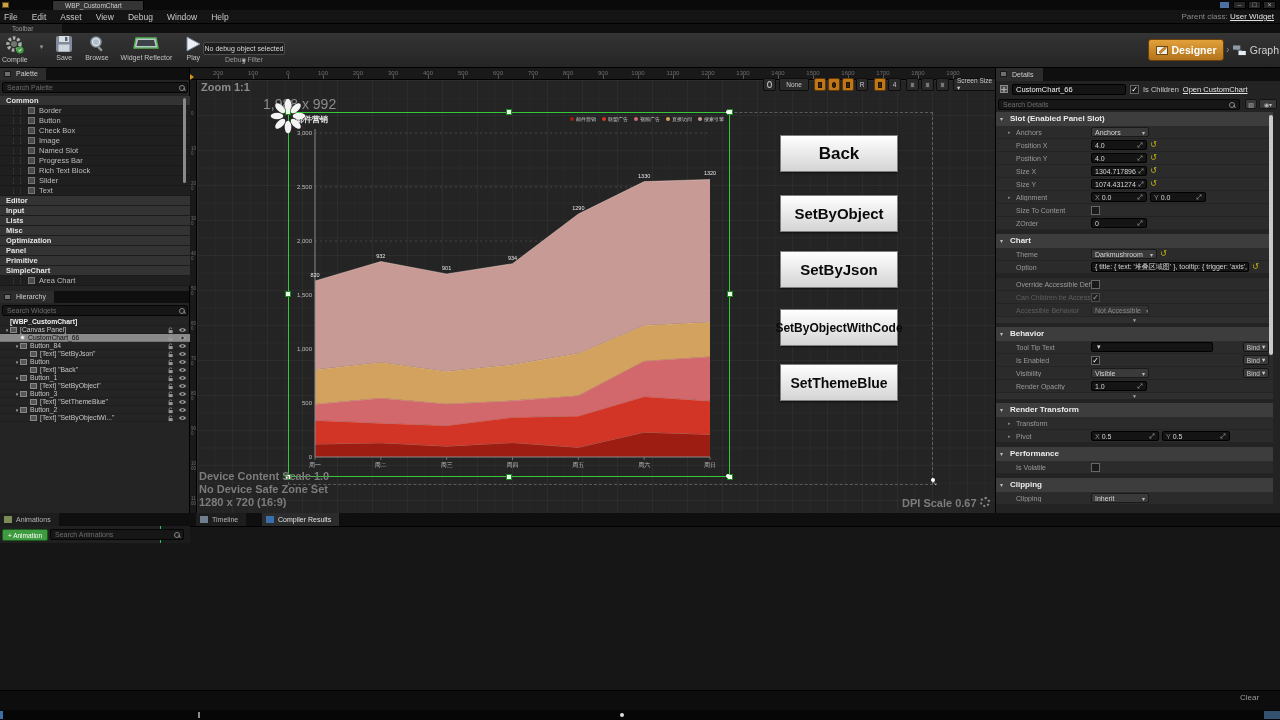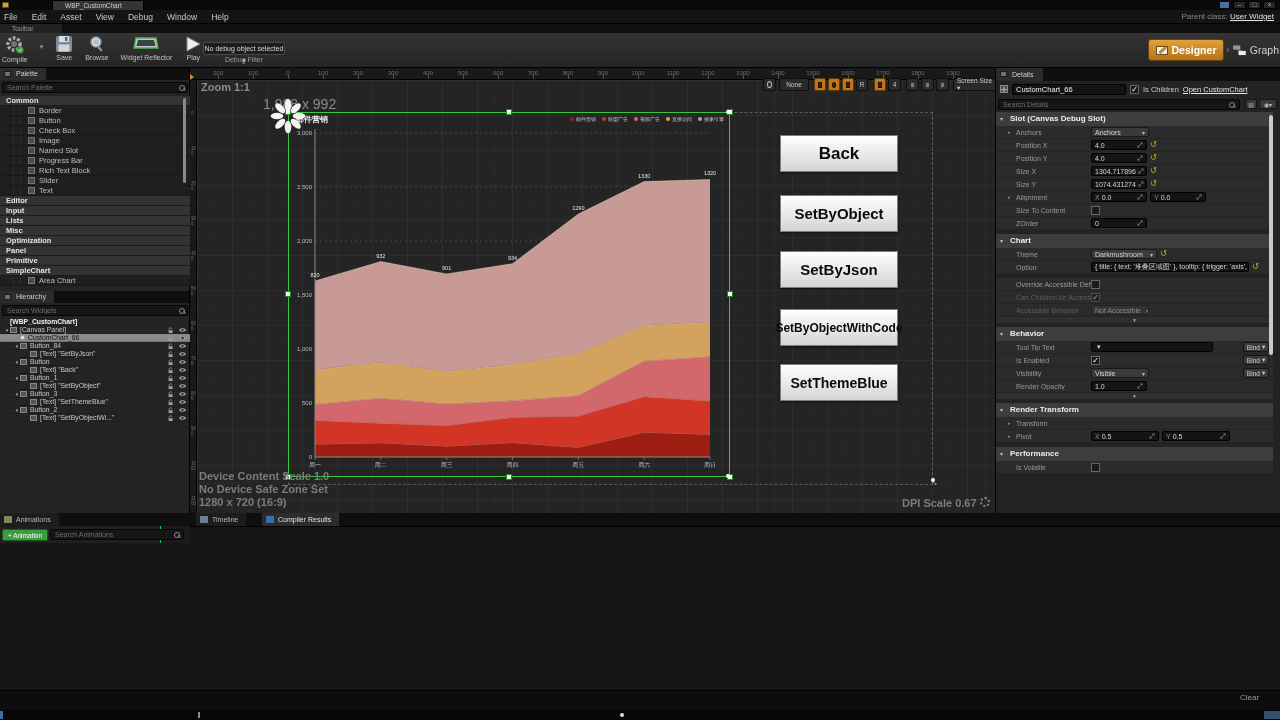--- a/index.html
+++ b/index.html
@@ -816,21 +816,21 @@
       <span id="d-open">Open CustomChart</span>
     </div>
     <div id="d-searchrow">
       <input class="search" id="d-search" placeholder="Search Details" style="">
       <span class="mag" style="left:233px;top:3px"></span>
       <div class="iconbtn" style="left:249px;width:12px">▥</div>
       <div class="iconbtn" style="left:263px;width:18px">◉▾</div>
     </div>
     <div id="d-sections">
         <div class="dsec">
-          <div class="dhead">Slot (Canvas Debug Slot)</div>
+          <div class="dhead">Slot (Enabled Panel Slot)</div>
           <div class="drow">
             <span class="dlabel">Anchors<span class="exp">▸</span></span>
             <div class="dval">
               <div class="field dd" style="width: 58px;">
                 <span>Anchors</span>
                 <span class="car">▾</span>
               </div>
             </div>
           </div>
           <div class="drow">
@@ -1060,20 +1060,32 @@
               </div>
             </div>
           </div>
         </div>
         <div class="dsec">
           <div class="dhead">Performance</div>
           <div class="drow">
             <span class="dlabel">Is Volatile</span>
             <div class="dval">
               <div class="cb"></div>
+            </div>
+          </div>
+        </div>
+        <div class="dsec">
+          <div class="dhead">Clipping</div>
+          <div class="drow">
+            <span class="dlabel">Clipping</span>
+            <div class="dval">
+              <div class="field dd" style="width: 58px;">
+                <span>Inherit</span>
+                <span class="car">▾</span>
+              </div>
             </div>
           </div>
         </div>
       </div>
     <div class="abs" id="d-scroll"></div>
   </div>
 
   <div class="abs" id="anim-tabstrip">
     <div class="btab" style="left:0">
       <span class="btabicon" style="background:#7d8b5a"></span>

